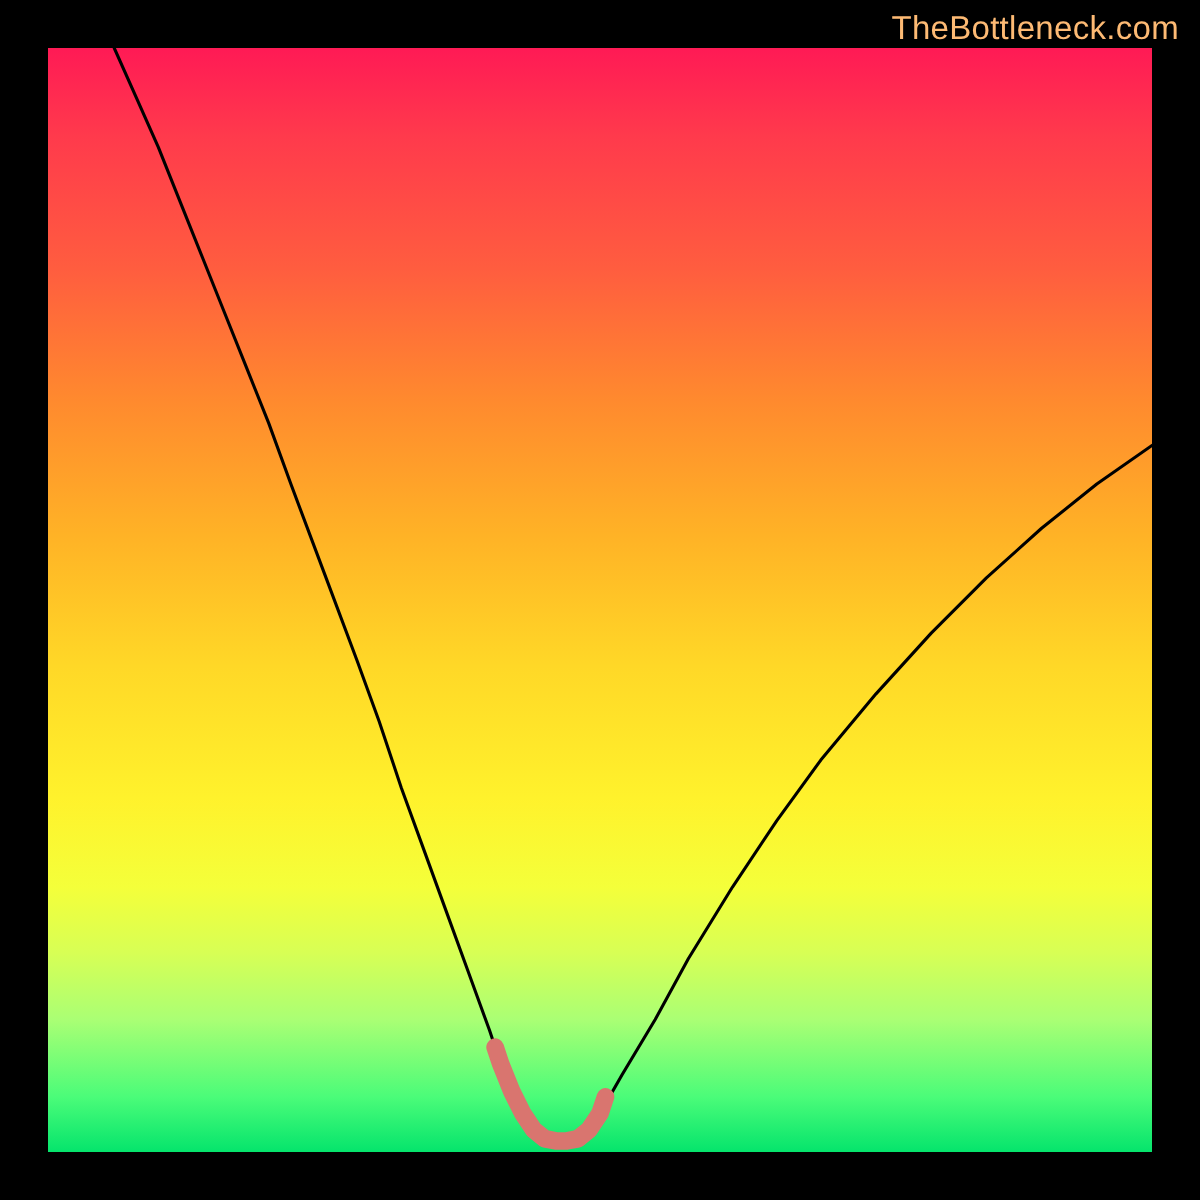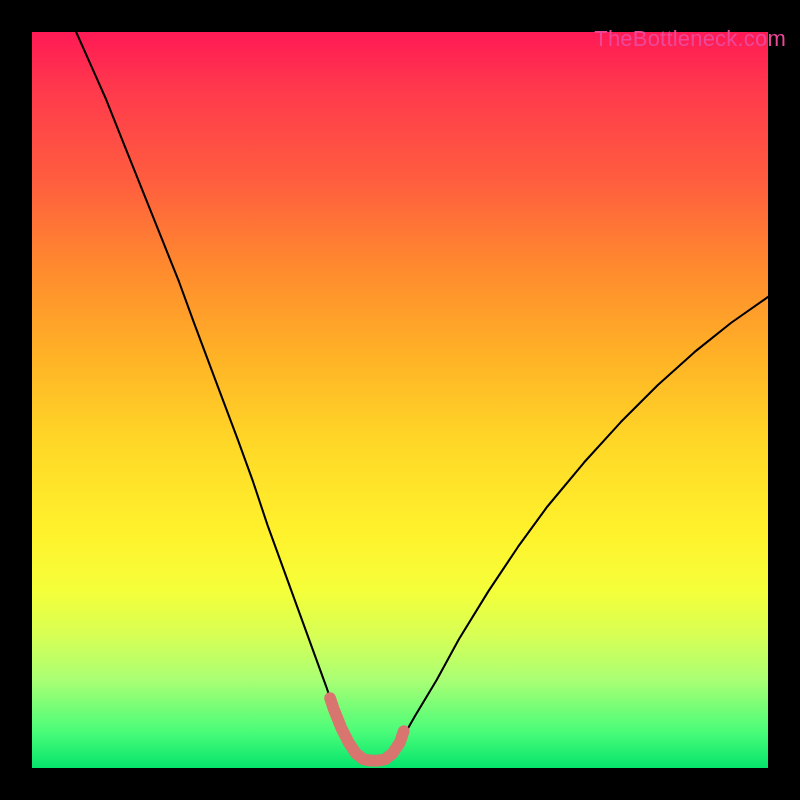--- a/index.html
+++ b/index.html
@@ -47,26 +47,25 @@
     );
   }
   .curve-layer, .highlight-layer {
     position: absolute;
     inset: 0;
   }
   .watermark {
     position: absolute;
     top: 6px;
     right: 14px;
-    color: #ec4899;
+    color: #fdba74;
     font-size: 22px;
     letter-spacing: 0.2px;
     font-weight: 400;
     user-select: none;
-    margin-top: 20px;
   }
 </style>
 </head>
 <body>
 
 <div class="frame">
   <div class="plot">
     <div class="gradient-bg"></div>
     <svg class="curve-layer" viewBox="0 0 100 100" preserveAspectRatio="none">
       <path id="curve-path" fill="none" stroke-width="0.28" stroke-linecap="round" stroke-linejoin="round" d="M6.00 0.00 L8.00 4.50 L10.00 9.00 L12.00 14.00 L14.00 19.00 L16.00 24.00 L18.00 29.00 L20.00 34.00 L22.00 39.50 L25.00 47.50 L28.00 55.50 L30.00 61.00 L32.00 67.00 L34.00 72.50 L36.00 78.00 L38.00 83.50 L40.00 89.00 L41.00 92.00 L42.00 94.50 L43.00 96.50 L44.00 98.00 L45.00 98.80 L46.00 99.00 L47.00 99.00 L48.00 98.80 L49.00 98.00 L50.00 96.50 L52.00 93.00 L55.00 88.00 L58.00 82.50 L62.00 76.00 L66.00 70.00 L70.00 64.50 L75.00 58.50 L80.00 53.00 L85.00 48.00 L90.00 43.50 L95.00 39.50 L100.00 36.00" stroke="#000000"></path>

